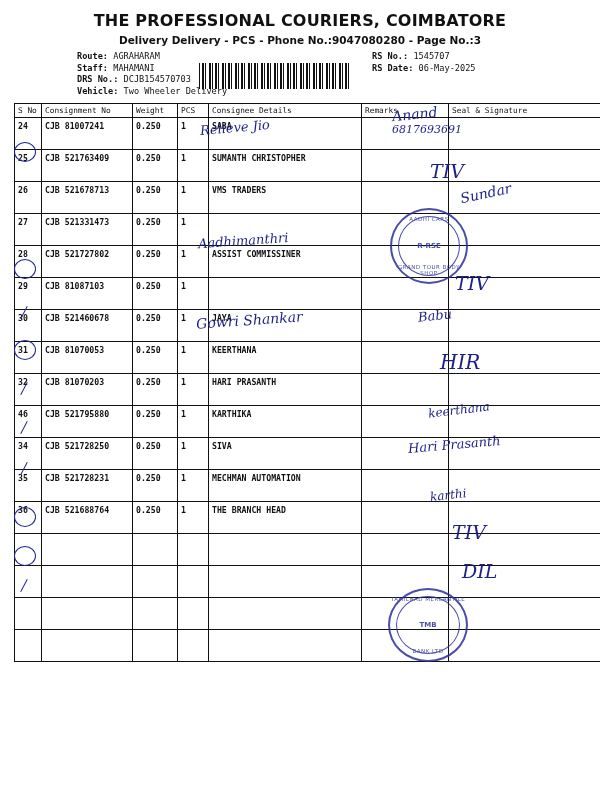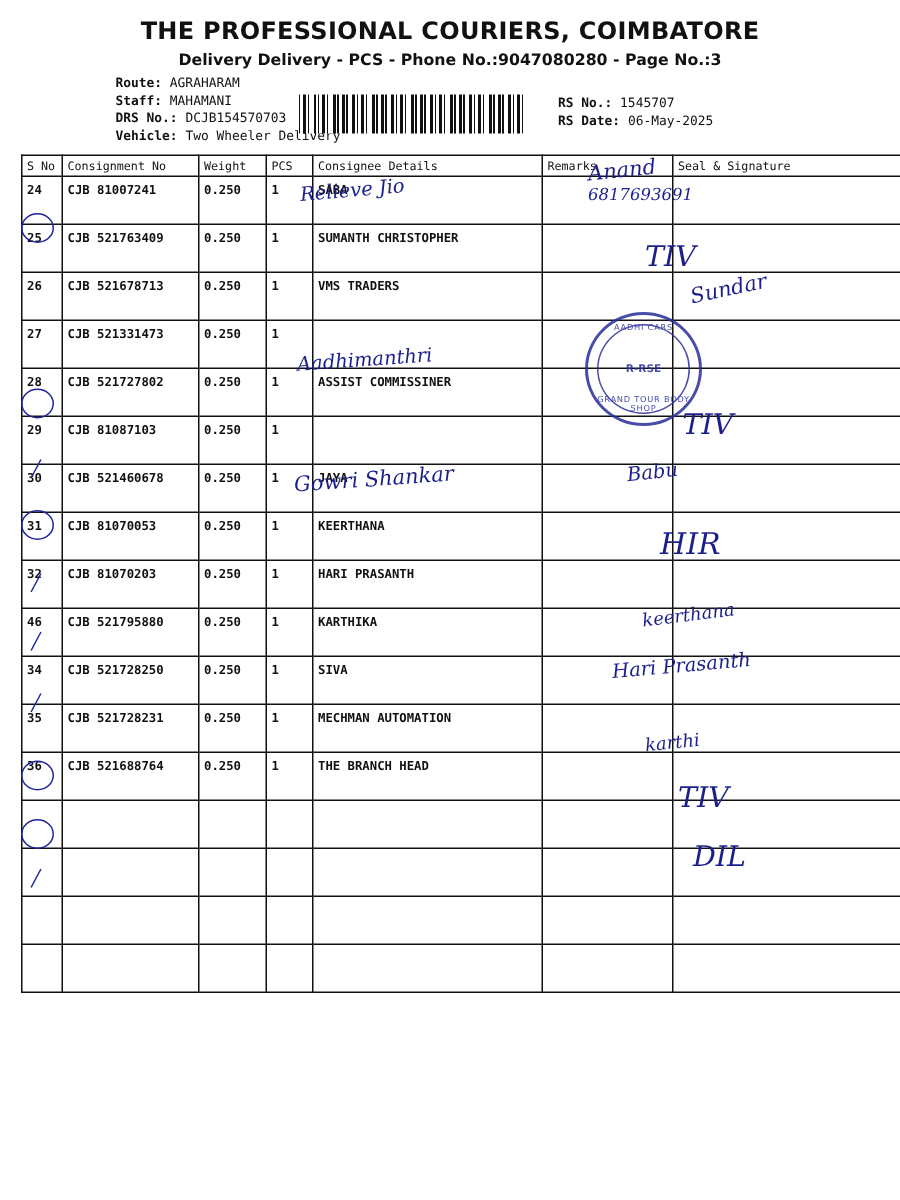--- a/index.html
+++ b/index.html
@@ -51,21 +51,20 @@
     font-weight: bold;
     margin-left: 46px;
   }
   .meta-left div span.lbl { font-weight: bold; }
   .meta-left div span.val { font-weight: normal; }
   .meta-right {
     position: absolute;
     left: 358px;
     top: 0;
     font-weight: bold;
-    margin-top: 13px;
   }
   .meta-right .val { font-weight: normal; }
   .barcode {
     position: absolute;
     left: 185px;
     top: 12px;
     width: 150px;
     height: 26px;
   }
   .barcode .bars {
@@ -440,15 +439,21 @@
     <div class="slash-mark" style="left:17px; top:468px;"></div>
     <div class="slash-mark" style="left:17px; top:585px;"></div>
 
     <div class="stamp" style="left:390px; top:208px; width:74px; height:72px;">
       <div class="ring"></div>
       <div class="arc-top">AADHI CARS</div>
       <div class="inner">R-RSE</div>
       <div class="arc-bot">GRAND TOUR BODY SHOP</div>
     </div>
 
+    <div class="stamp" style="left:388px; top:588px; width:76px; height:70px;">
+      <div class="ring"></div>
+      <div class="arc-top">TAMILNAD MERCANTILE</div>
+      <div class="inner">TMB</div>
+      <div class="arc-bot">BANK LTD</div>
+    </div>
 
   </div>
 </div>
 
 </body></html>

